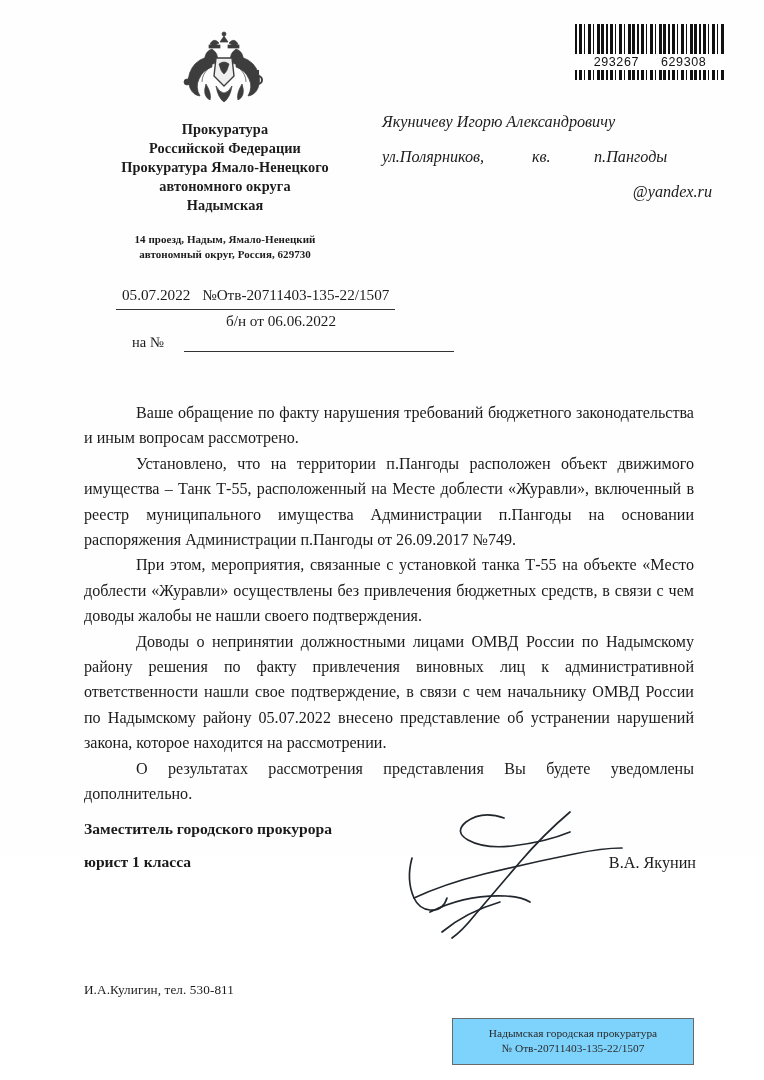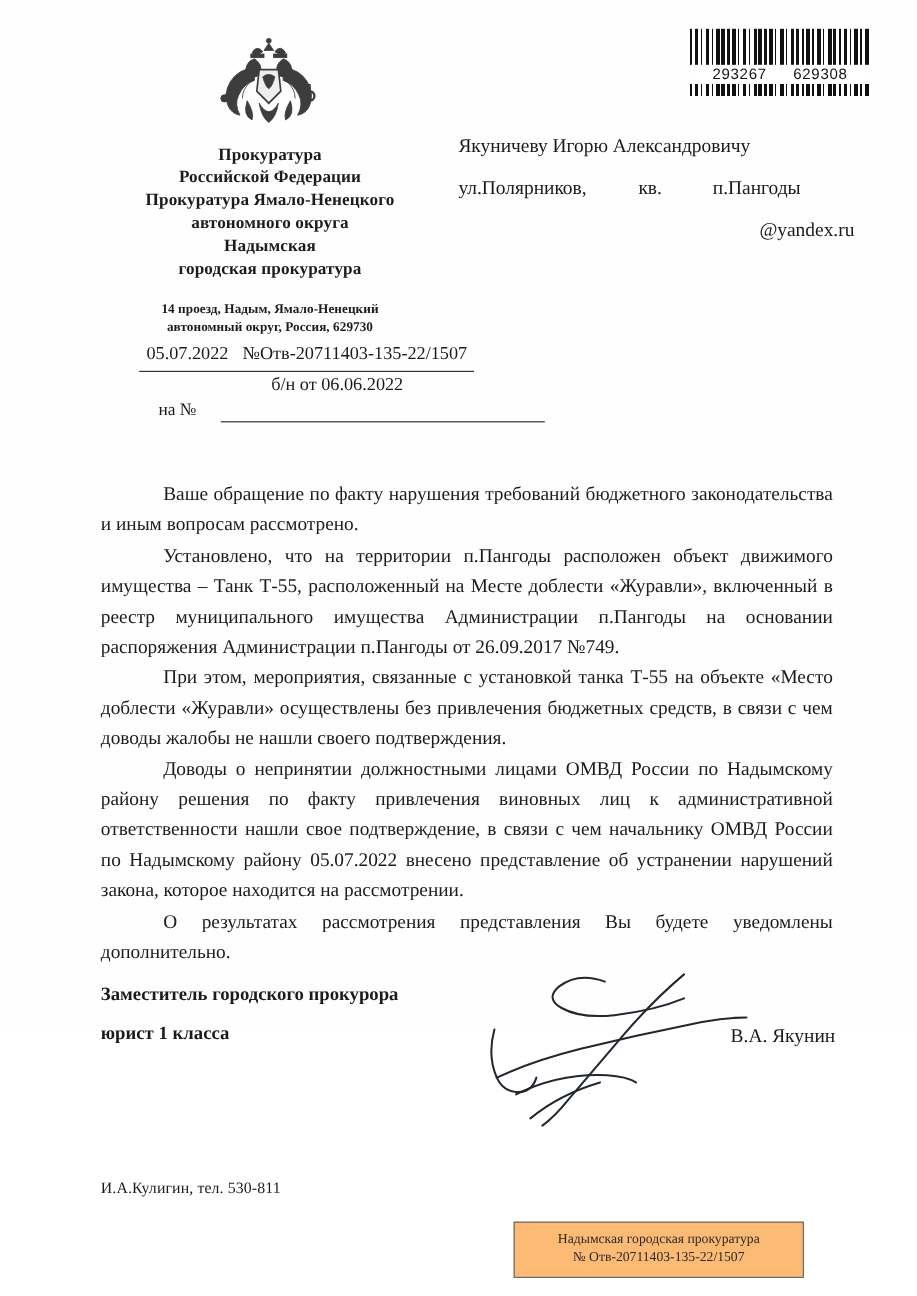--- a/index.html
+++ b/index.html
@@ -102,20 +102,21 @@
   }
 
   
   .addressee {
     position: absolute;
     top: 105px;
     left: 382px;
     width: 330px;
     font-size: 16.2px;
     line-height: 35px;
+    font-style: italic;
   }
   .addressee .line2 {
     display: flex;
   }
   .addressee .line2 .street { width: 150px; }
   .addressee .line2 .kv { width: 62px; }
   .addressee .email {
     text-align: right;
     padding-left: 10px;
   }
@@ -205,26 +206,26 @@
     position: absolute;
     top: 982px;
     left: 84px;
     font-size: 13.2px;
     letter-spacing: 0.1px;
   }
 
   .stamp-box {
     position: absolute;
     top: 1018px;
-    left: 428px;
+    left: 452px;
     width: 228px;
     border: 1px solid #6a6a6a;
     padding: 7px 6px 8px 6px;
     text-align: center;
-    background: #fdba74;
+    background: #7dd3fc;
   }
   .stamp-box .l1 {
     font-size: 11.4px;
     line-height: 15px;
     color: #2a2a2a;
   }
   .stamp-box .l2 {
     font-size: 11.4px;
     line-height: 15px;
     color: #2a2a2a;
@@ -281,21 +282,20 @@
       </g>
     </svg>
   </div>
 
   <div class="letterhead">
     <div>Прокуратура</div>
     <div>Российской Федерации</div>
     <div>Прокуратура Ямало-Ненецкого</div>
     <div>автономного округа</div>
     <div>Надымская</div>
-    <div>городская прокуратура</div>
     <div class="addr">
       <div>14 проезд, Надым, Ямало-Ненецкий</div>
       <div>автономный округ, Россия, 629730</div>
     </div>
   </div>
 
   <div class="addressee">
     <div>Якуничеву Игорю Александровичу</div>
     <div class="line2">
       <span class="street">ул.Полярников,</span>

